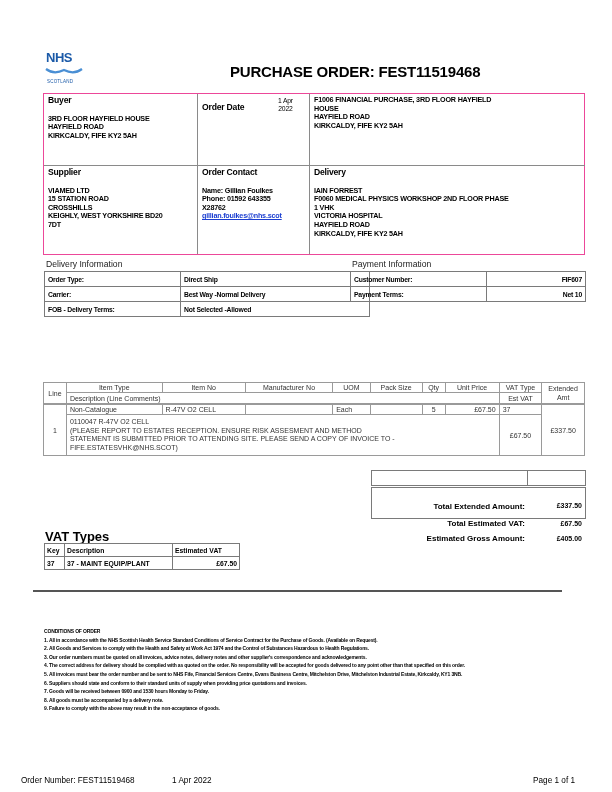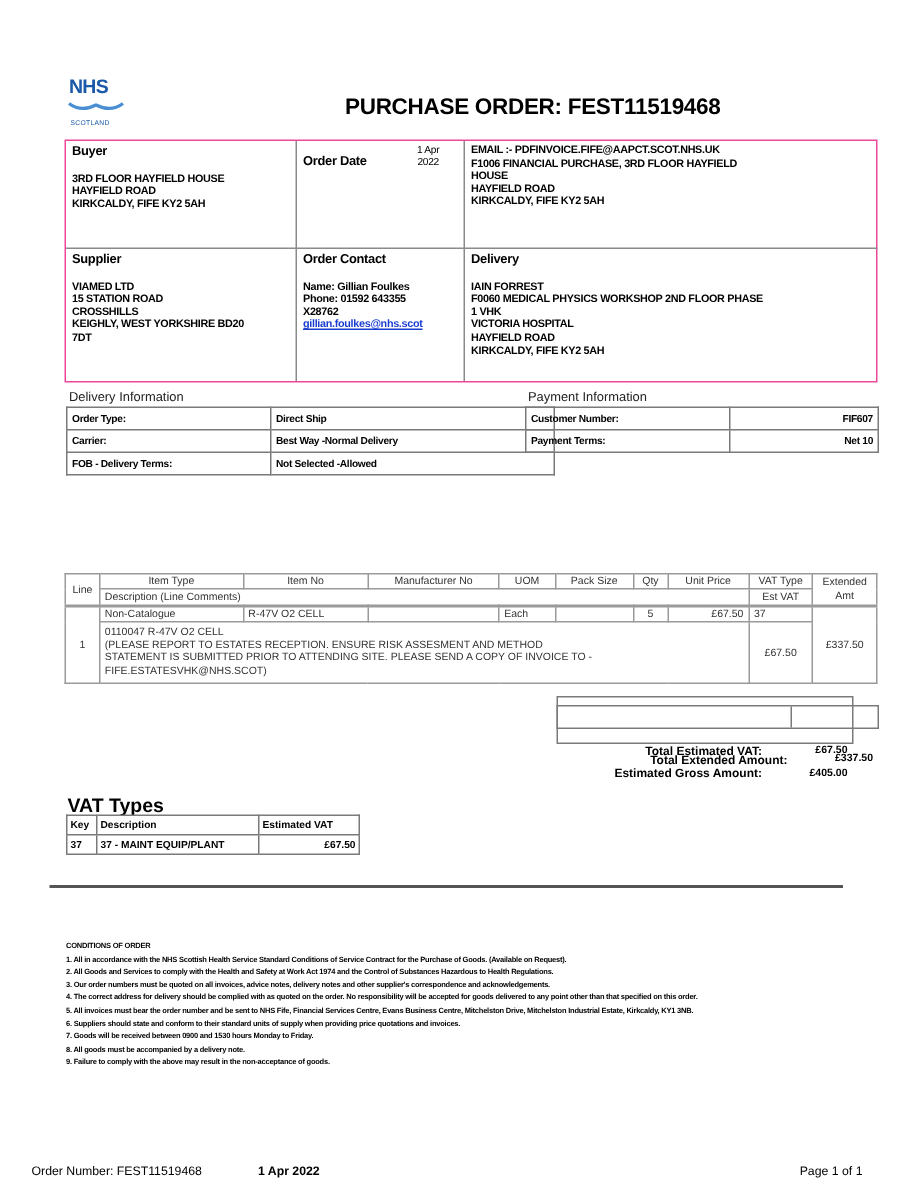--- a/index.html
+++ b/index.html
@@ -68,21 +68,20 @@
     <span class="ln">KIRKCALDY, FIFE KY2 5AH</span>
   </div>
   <div class="cell" style="left:154px;top:0;width:112px;height:72px;">
     <div style="position:absolute;left:4px;top:9px;font-size:8.6px;">Order Date</div>
     <div style="position:absolute;left:80px;top:3px;font-size:6.8px;line-height:7.5px;text-align:center;font-weight:normal;">
       <span class="ln">1 Apr</span>
       <span class="ln">2022</span>
     </div>
   </div>
   <div class="cell" style="left:266px;top:0;width:275px;height:72px;border-right:none;">
-    <span class="ln">EMAIL :- PDFINVOICE.FIFE@AAPCT.SCOT.NHS.UK</span>
     <span class="ln">F1006 FINANCIAL PURCHASE, 3RD FLOOR HAYFIELD</span>
     <span class="ln">HOUSE</span>
     <span class="ln">HAYFIELD ROAD</span>
     <span class="ln">KIRKCALDY,  FIFE  KY2 5AH</span>
   </div>
 
   <div class="cell" style="left:0;top:72px;width:154px;height:88px;border-bottom:none;">
     <div class="hd">Supplier</div>
     <span class="ln">VIAMED LTD</span>
     <span class="ln">15 STATION ROAD</span>
@@ -180,21 +179,21 @@
     <td class="hc">£67.50</td>
   </tr>
 </tbody>
   </table>
 
 <div class="abs totbox" style="left:371px;top:470px;width:215px;height:16px;">
   <div class="abs tot" style="right:60px;top:3px;">Total Extended Amount:</div>
   <div class="abs" style="left:155px;top:0;width:1px;height:14px;background:#7a7a7a;"></div>
   <div class="abs tot" style="right:3px;top:3px;font-size:7px;">£337.50</div>
 </div>
-<div class="abs totbox" style="left:371px;top:464px;width:198px;height:32px;">
+<div class="abs totbox" style="left:371px;top:487px;width:215px;height:32px;">
   <div class="abs tot" style="right:60px;top:3px;">Total Estimated VAT:</div>
   <div class="abs tot" style="right:3px;top:4px;font-size:7px;">£67.50</div>
   <div class="abs tot" style="right:60px;top:18px;">Estimated Gross Amount:</div>
   <div class="abs tot" style="right:3px;top:19px;font-size:7px;">£405.00</div>
 </div>
 
 <div class="abs" style="left:45px;top:529px;font-size:13px;font-weight:bold;">VAT Types</div>
 <table class="abs vat" style="left:44px;top:543px;width:196px;">
   <tbody>
       <tr>
@@ -219,14 +218,14 @@
   <div>3. Our order numbers must be quoted on all invoices, advice notes, delivery notes and other supplier's correspondence and acknowledgements.</div>
   <div style="width:520px;">4. The correct address for delivery should be complied with as quoted on the order. No responsibility will be accepted for goods delivered to any point other than that specified on this order.</div>
   <div style="width:520px;">5. All invoices must bear the order number and be sent to NHS Fife, Financial Services Centre, Evans Business Centre, Mitchelston Drive, Mitchelston Industrial Estate, Kirkcaldy, KY1 3NB.</div>
   <div>6. Suppliers should state and conform to their standard units of supply when providing price quotations and invoices.</div>
   <div>7. Goods will be received between 0900 and 1530 hours Monday to Friday.</div>
   <div>8. All goods must be accompanied by a delivery note.</div>
   <div>9. Failure to comply with the above may result in the non-acceptance of goods.</div>
 </div>
 
 <div class="abs foot" style="left:21px;">Order Number: FEST11519468</div>
-<div class="abs foot" style="left:172px;font-weight:bold;">1 Apr 2022</div>
+<div class="abs foot" style="left:172px;">1 Apr 2022</div>
 <div class="abs foot" style="right:37px;">Page 1 of 1</div>
 
 </body></html>

